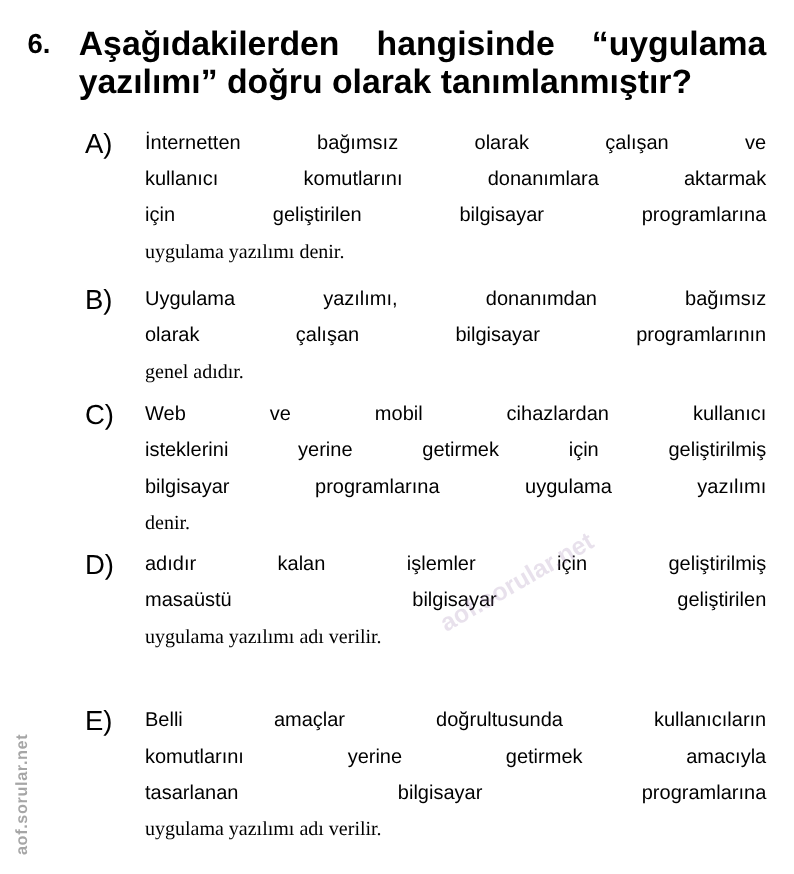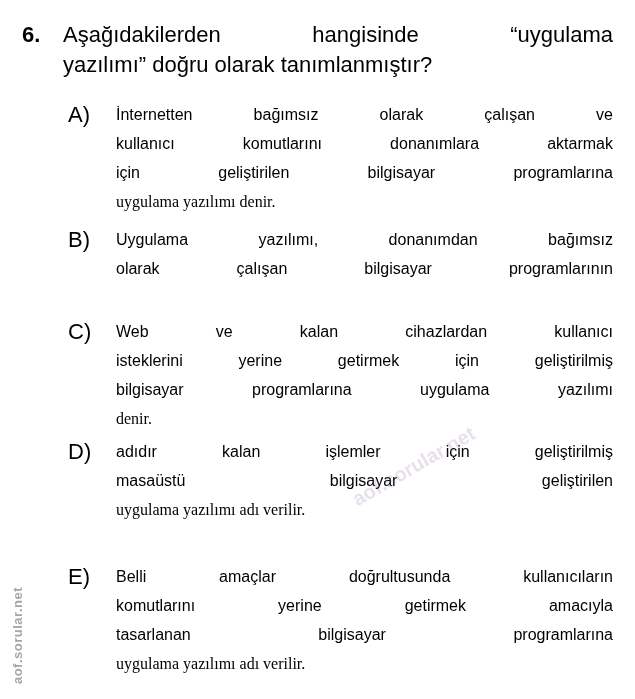--- a/index.html
+++ b/index.html
@@ -4,21 +4,21 @@
   <style>
     html, body { margin:0; padding:0; }
     body {
       width:635px; height:699px; background:#ffffff; position:relative; overflow:hidden;
       font-family:"Liberation Sans", sans-serif; color:#000;
     }
     .q-num {
       position:absolute; left:22px; top:20px; font-weight:bold; font-size:22px; line-height:30px;
     }
     .q-stem {
-      position:absolute; left:63px; top:20px; width:550px; font-weight:normal; font-size:22px;
+      position:absolute; left:63px; top:20px; width:550px; font-weight:bold; font-size:27px;
       line-height:30px; text-align:justify; text-align-last:left;
     }
     .q-stem .l1 { display:block; text-align:justify; text-align-last:justify; }
     .q-stem .l2 { display:block; }
     .opt { position:absolute; left:68px; width:545px; }
     .opt-letter { position:absolute; left:0; top:0; font-size:22px; line-height:29px; }
     .opt-text { position:absolute; left:48px; width:497px; font-size:16px; line-height:29px; }
     .line { display:block; text-align:justify; text-align-last:justify; white-space:nowrap; }
     .line.last { text-align-last:left;font-family:Liberation Serif, serif; }
     .wm-side {
@@ -47,27 +47,28 @@
     <span class="line">için geliştirilen bilgisayar programlarına</span>
     <span class="line last">uygulama yazılımı denir.</span>
   </div>
 </div>
 
 <div class="opt" style="top:225px;">
   <span class="opt-letter">B)</span>
   <div class="opt-text">
     <span class="line">Uygulama yazılımı, donanımdan bağımsız</span>
     <span class="line">olarak çalışan bilgisayar programlarının</span>
+    <span class="line last">genel adıdır.</span>
   </div>
 </div>
 
 <div class="opt" style="top:317px;">
   <span class="opt-letter">C)</span>
   <div class="opt-text">
-    <span class="line">Web ve kalan cihazlardan kullanıcı</span>
+    <span class="line">Web ve mobil cihazlardan kullanıcı</span>
     <span class="line">isteklerini yerine getirmek için geliştirilmiş</span>
     <span class="line">bilgisayar programlarına uygulama yazılımı</span>
     <span class="line last">denir.</span>
   </div>
 </div>
 
 <div class="opt" style="top:437px;">
   <span class="opt-letter">D)</span>
   <div class="opt-text">
     <span class="line">adıdır kalan işlemler için geliştirilmiş</span>

